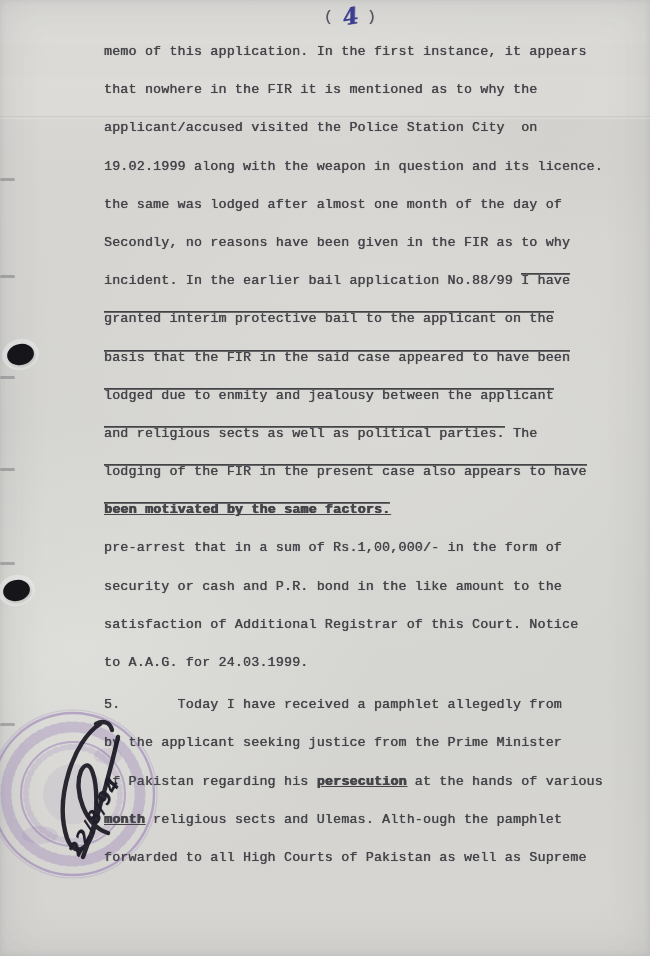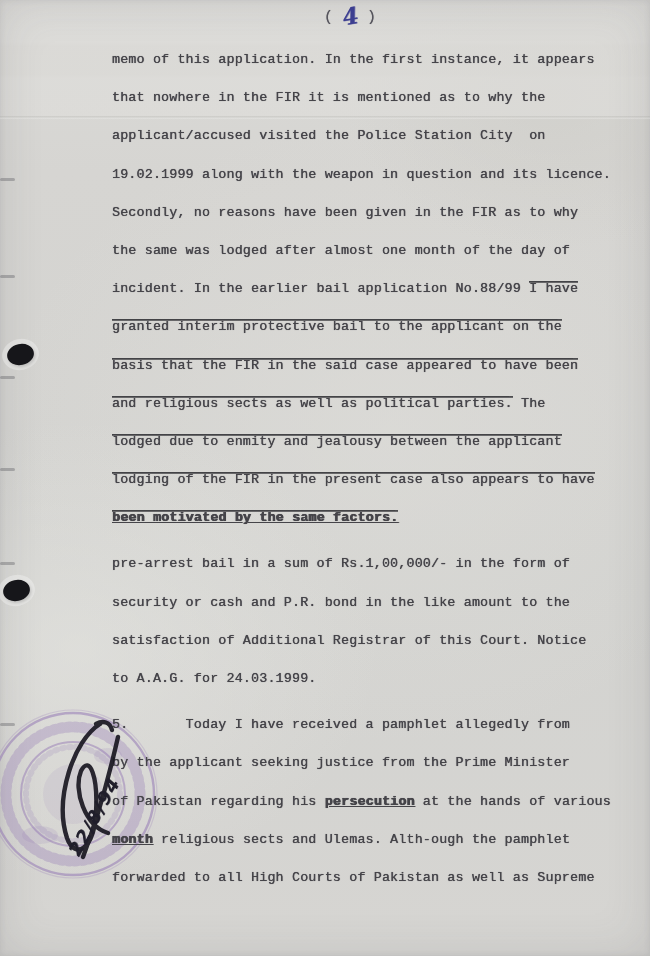--- a/index.html
+++ b/index.html
@@ -52,21 +52,21 @@
   .doc {
     position:absolute; left:104px; top:33px; width:505px;
     font-family:"Liberation Mono", monospace;
     font-size:13.3px;
     letter-spacing:0.2px;
     color:#454449;
     text-shadow:0 0 0.7px rgba(62,61,68,0.85), 0.4px 0 0 rgba(62,61,68,0.35);
     z-index:3;
   }
   .line { height:38.2px; line-height:38.2px; white-space:pre; }
-  .para { margin:8px; }
+  .para { margin:0; }
   .para.gap { margin-top:4px; }
 
   .u {
     padding-bottom:6px;
     background-image:
       linear-gradient(rgba(52,52,56,0.85), rgba(52,52,56,0.85)),
       linear-gradient(rgba(52,52,56,0.38), rgba(52,52,56,0.38));
     background-repeat:no-repeat;
     background-size:100% 1.8px, 99% 1.1px;
     background-position:left bottom, 2px bottom 3px;
@@ -114,32 +114,32 @@
   <div class="crease"></div>
 
   <div class="pageno"><span>(</span><span class="num">4</span><span>)</span></div>
 
   <div class="doc">
       <div class="para">
         <div class="line"><span>memo of this application. In the first instance, it appears</span></div>
         <div class="line"><span>that nowhere in the FIR it is mentioned as to why the</span></div>
         <div class="line"><span>applicant/accused visited the Police Station City  on</span></div>
         <div class="line"><span>19.02.1999 along with the weapon in question and its licence.</span></div>
+        <div class="line"><span>the same was lodged after almost one month of the day of</span></div>
         <div class="line"><span>Secondly, no reasons have been given in the FIR as to why</span></div>
-        <div class="line"><span>the same was lodged after almost one month of the day of</span></div>
         <div class="line"><span>incident. In the earlier bail application No.88/99 </span><span class="u">I have</span></div>
         <div class="line"><span class="u">granted interim protective bail to the applicant on the</span></div>
         <div class="line"><span class="u">basis that the FIR in the said case appeared to have been</span></div>
+        <div class="line"><span class="u">lodged due to enmity and jealousy between the applicant</span></div>
         <div class="line"><span class="u">and religious sects as well as political parties.</span><span> The</span></div>
-        <div class="line"><span class="u">lodged due to enmity and jealousy between the applicant</span></div>
         <div class="line"><span class="u">lodging of the FIR in the present case also appears to have</span></div>
         <div class="line"><span class="u b">been motivated by the same factors.</span></div>
       </div>
       <div class="para">
-        <div class="line"><span>pre-arrest bail in a sum of Rs.1,00,000/- in the form of</span></div>
+        <div class="line"><span>pre-arrest that in a sum of Rs.1,00,000/- in the form of</span></div>
         <div class="line"><span>security or cash and P.R. bond in the like amount to the</span></div>
         <div class="line"><span>satisfaction of Additional Registrar of this Court. Notice</span></div>
         <div class="line"><span>to A.A.G. for 24.03.1999.</span></div>
       </div>
       <div class="para gap">
         <div class="line"><span>5.       Today I have received a pamphlet allegedly from</span></div>
         <div class="line"><span>by the applicant seeking justice from the Prime Minister</span></div>
         <div class="line"><span>of Pakistan regarding his </span><span class="b">persecution</span><span> at the hands of various</span></div>
         <div class="line"><span class="b">month</span><span> religious sects and Ulemas. Alth-ough the pamphlet</span></div>
         <div class="line"><span>forwarded to all High Courts of Pakistan as well as Supreme</span></div>

